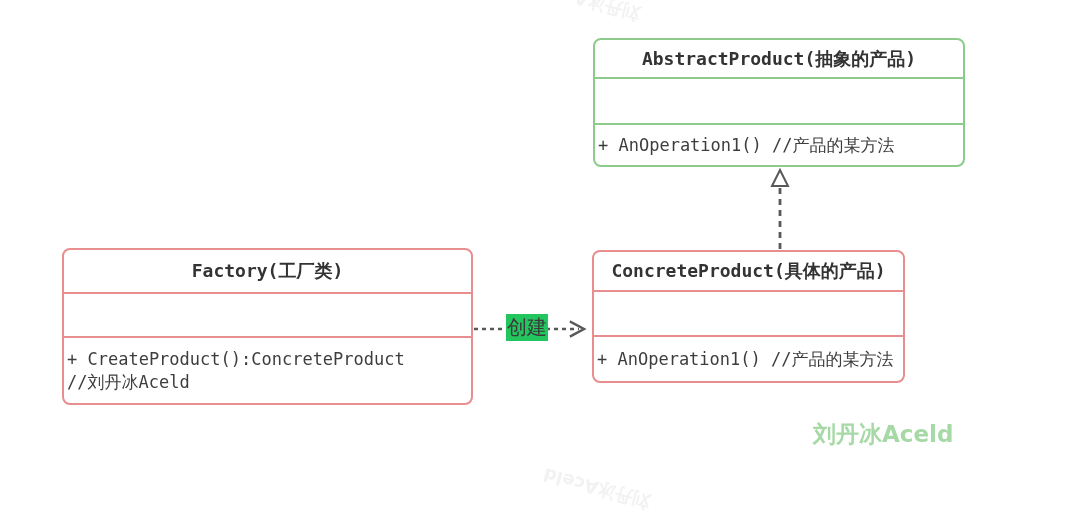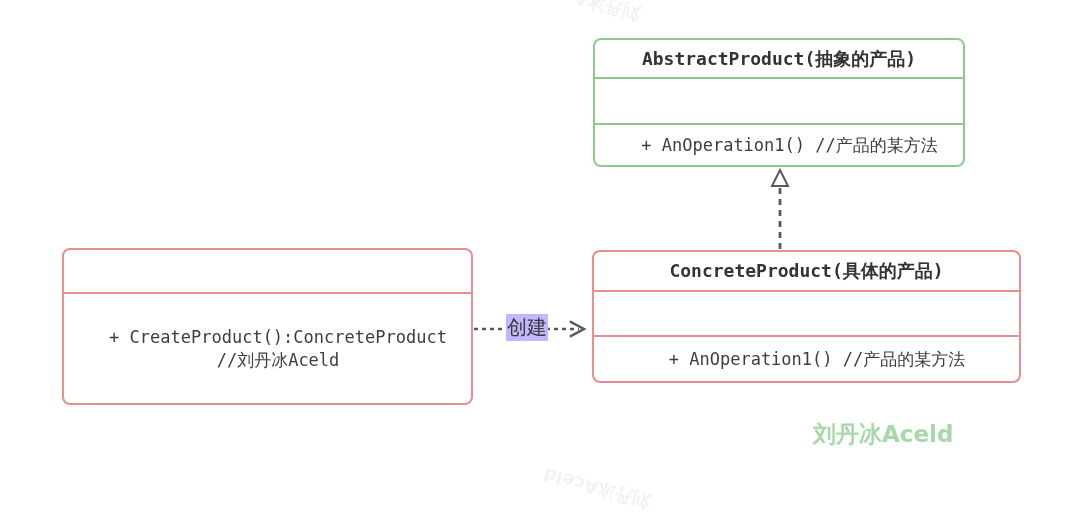--- a/index.html
+++ b/index.html
@@ -46,38 +46,37 @@
     box-sizing: border-box;
     border-bottom: 2px solid;
     border-color: inherit;
   }
   .uml-methods {
     box-sizing: border-box;
     flex: 1;
     display: flex;
     flex-direction: column;
     justify-content: center;
-    padding-left: 21px;
+    padding-left: 3px;
     font-size: 17px;
     line-height: 1.35;
     color: #3d3d3d;
     white-space: nowrap;
-    align-items: center;
   }
 
   
   #box-abstract { left: 593px; top: 38px;  width: 372px; height: 129px; }
   #box-abstract .uml-title   { height: 39px; }
   #box-abstract .uml-attrs   { height: 46px; }
 
   #box-factory  { left: 62px;  top: 248px; width: 411px; height: 157px; }
   #box-factory .uml-title    { height: 44px; }
   #box-factory .uml-attrs    { height: 44px; }
 
-  #box-concrete { left: 592px; top: 250px; width: 429px; height: 133px; }
+  #box-concrete { left: 592px; top: 250px; width: 313px; height: 133px; }
   #box-concrete .uml-title   { height: 40px; }
   #box-concrete .uml-attrs   { height: 45px; }
 
   
   svg.arrows {
     position: absolute;
     left: 0; top: 0;
     width: 1087px;
     height: 523px;
     pointer-events: none;
@@ -86,21 +85,21 @@
   .dash-v { stroke: #58595b; stroke-width: 2.8; stroke-dasharray: 6 5; fill: none; }
   .chev   { stroke: #58595b; stroke-width: 2.5; fill: none; stroke-linecap: square; }
   .tri    { stroke: #58595b; stroke-width: 2;   fill: #ffffff; }
 
   .edge-label {
     position: absolute;
     left: 506px;
     top: 314px;
     font-size: 20px;
     color: #3a3a3a;
-    background: #c4b5fd;
+    background: #22c55e;
     padding: 0 1px;
     font-family: Liberation Serif, serif;
     white-space: nowrap;
   }
 
   
   .signature {
     position: absolute;
     left: 813px;
     top: 419px;
@@ -132,20 +131,21 @@
 
   <div class="uml-class green" id="box-abstract">
     <div class="uml-title">AbstractProduct(抽象的产品)</div>
     <div class="uml-attrs"></div>
     <div class="uml-methods">
       <div>+ AnOperation1() //产品的某方法</div>
     </div>
   </div>
 
   <div class="uml-class red" id="box-factory">
+    <div class="uml-title">Factory(工厂类)</div>
     <div class="uml-attrs"></div>
     <div class="uml-methods">
       <div>+ CreateProduct():ConcreteProduct</div>
       <div>//刘丹冰Aceld</div>
     </div>
   </div>
 
   <div class="uml-class red" id="box-concrete">
     <div class="uml-title">ConcreteProduct(具体的产品)</div>
     <div class="uml-attrs"></div>

